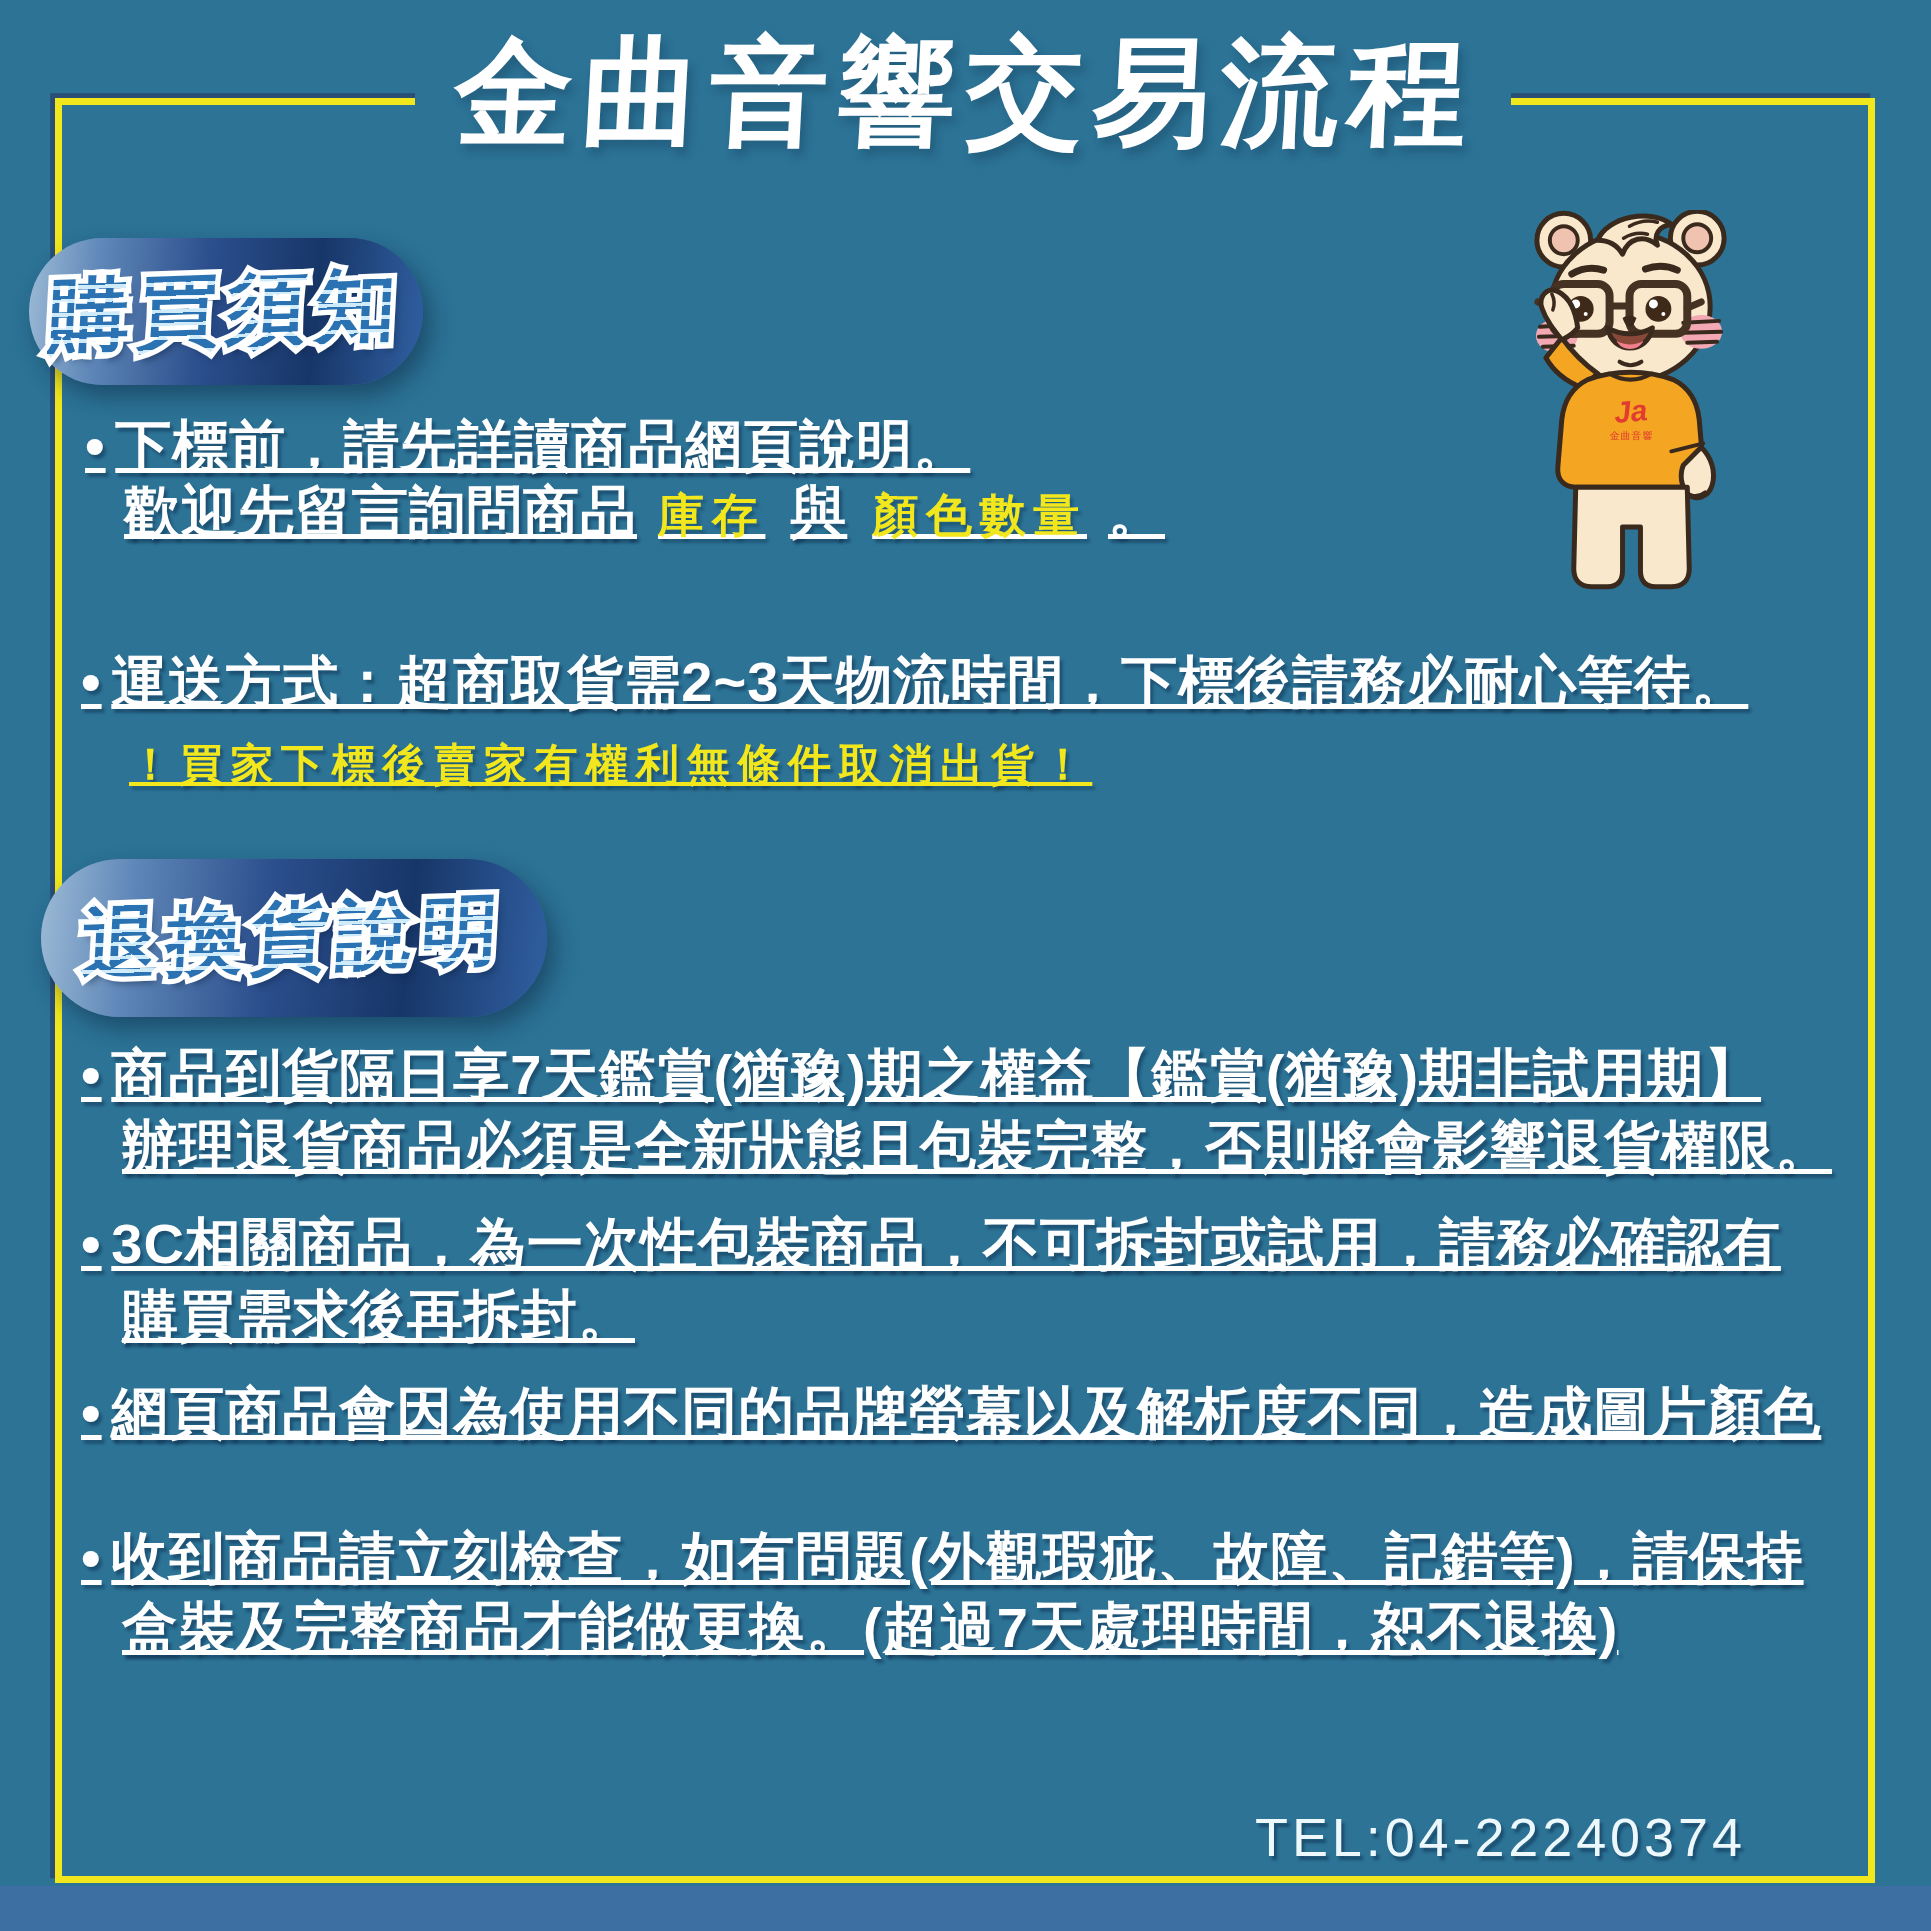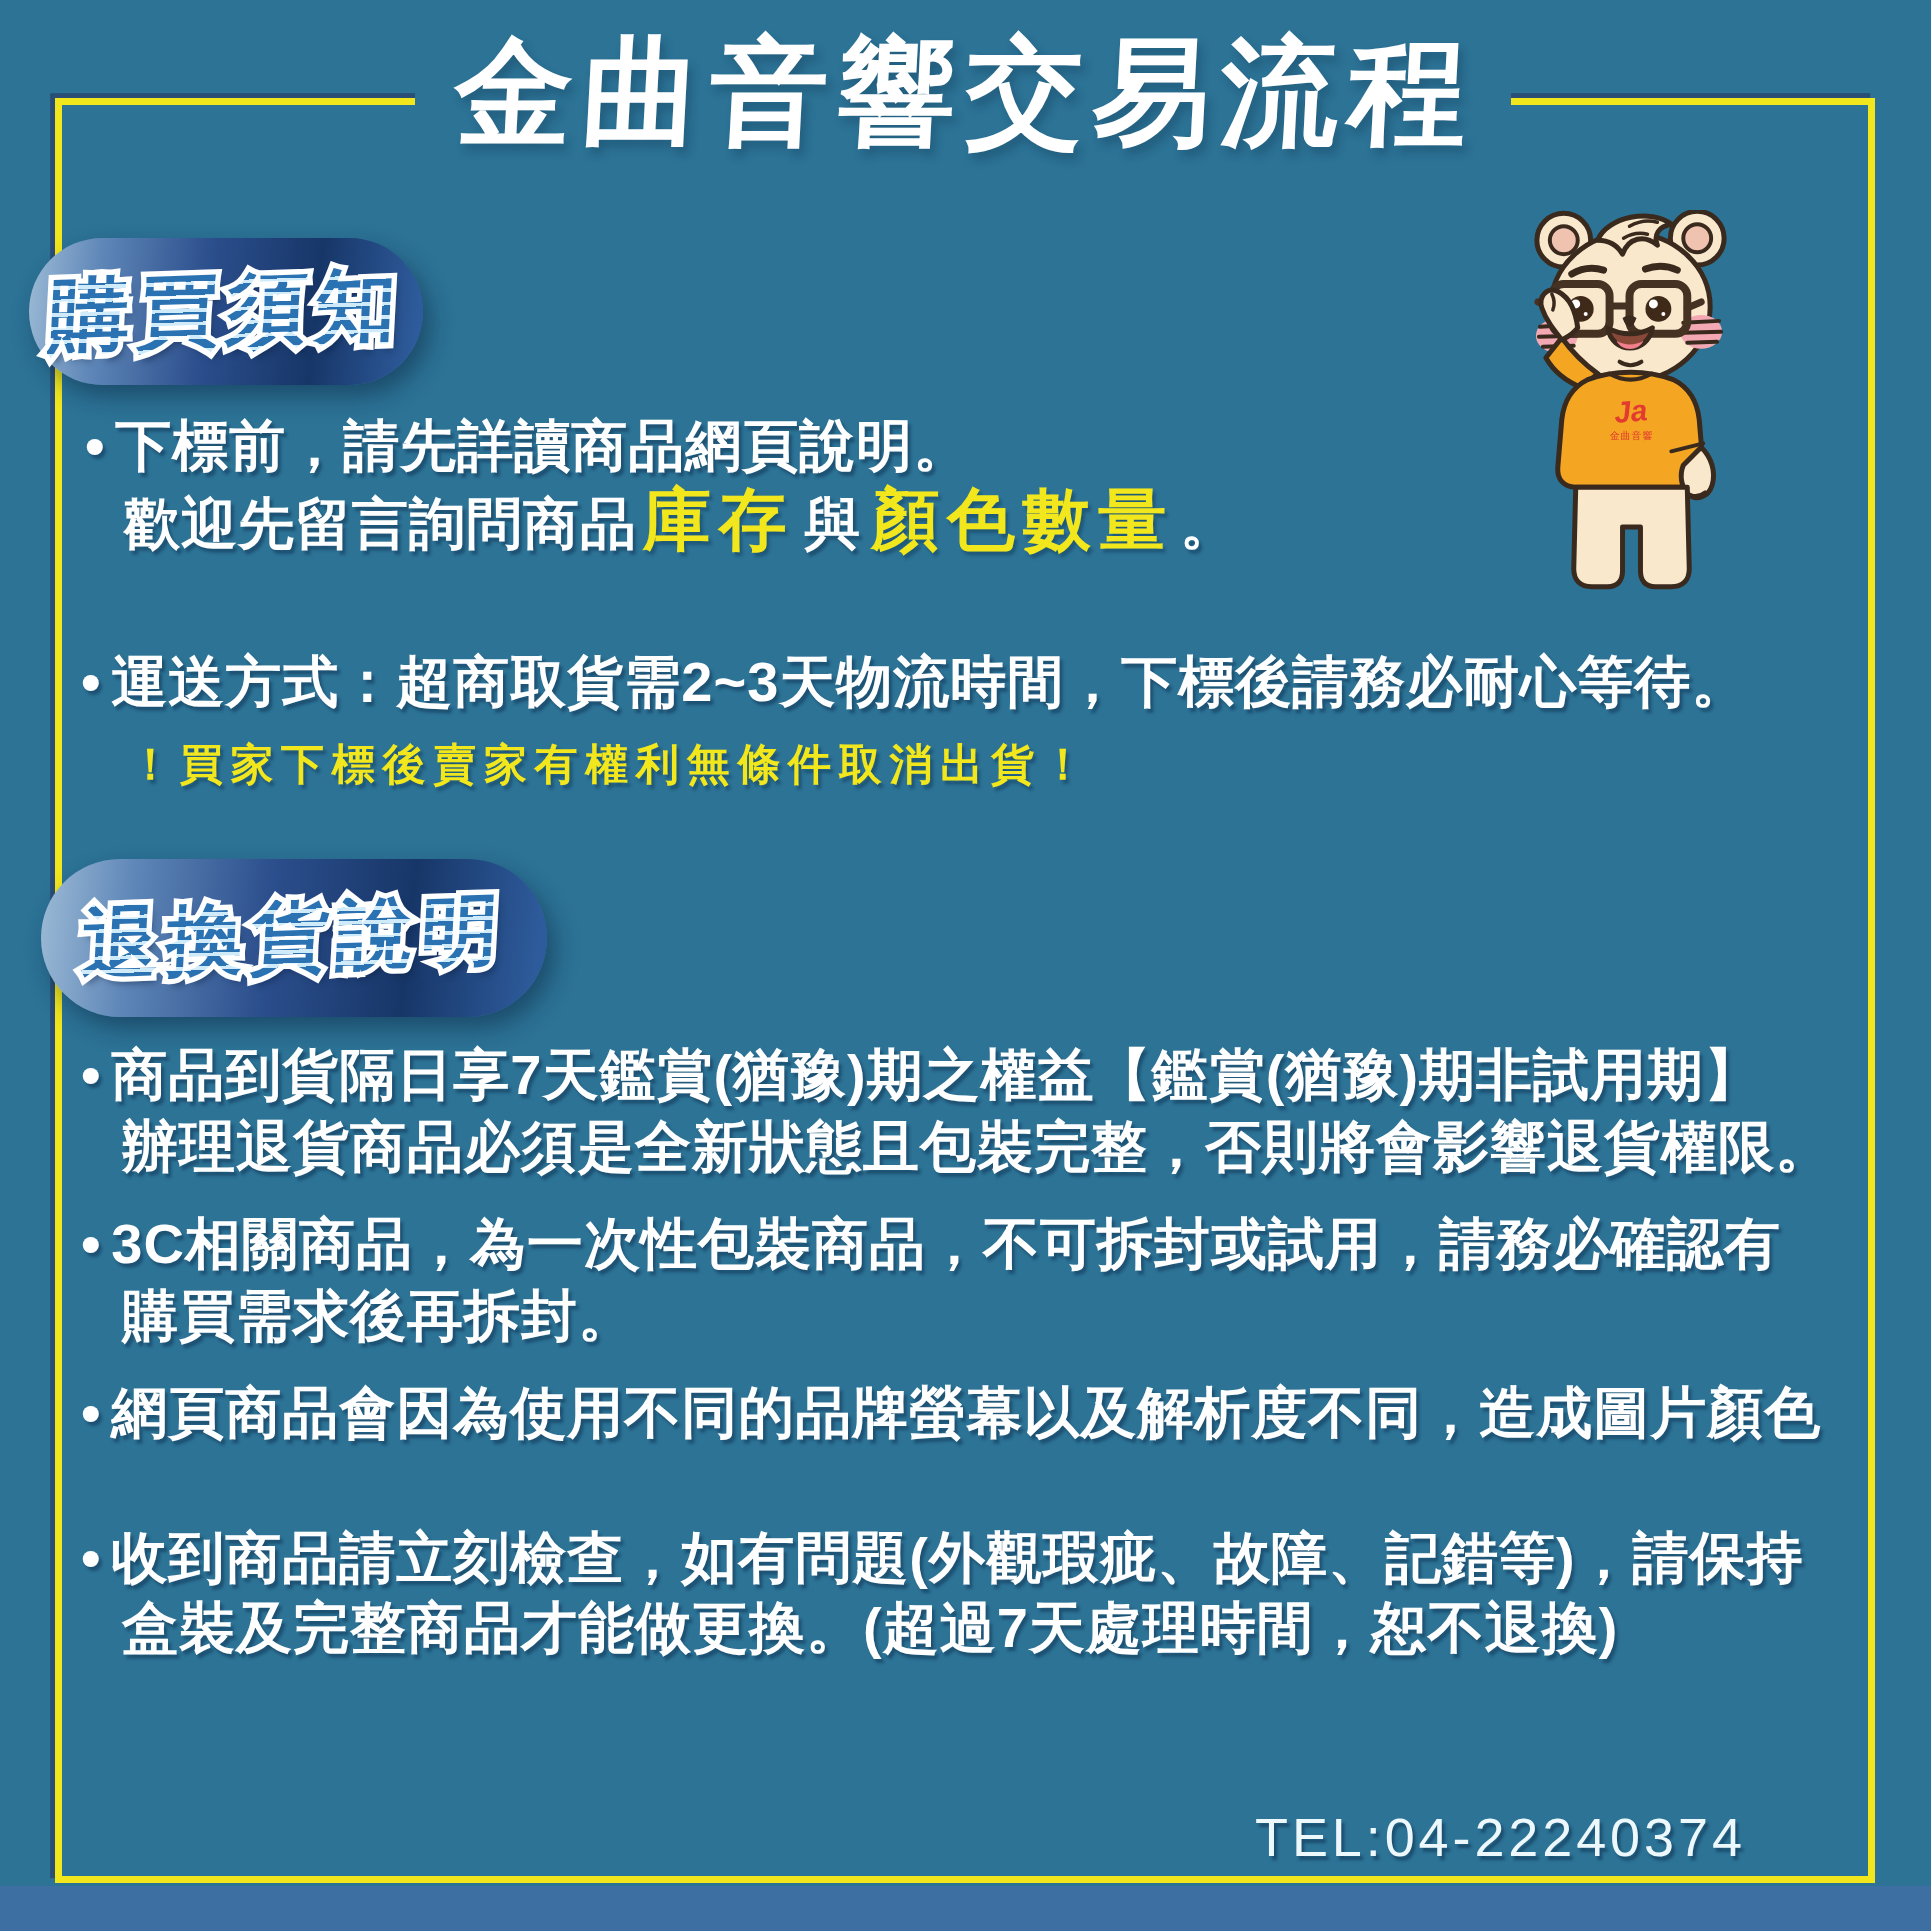--- a/index.html
+++ b/index.html
@@ -53,25 +53,26 @@
     background:repeating-linear-gradient(180deg,#2A72B2 0px,#2A72B2 9.7px,#CFEBFA 9.7px,#CFEBFA 13.5px);
     -webkit-background-clip:text;background-clip:text;
     -webkit-text-fill-color:transparent;
   }
 
   
   .line{
     position:absolute;white-space:nowrap;
     color:#ffffff;font-size:56px;font-weight:700;letter-spacing:1px;
     text-shadow:2.9px 3.9px 2.9px rgba(10,40,70,0.45);
+    text-decoration:underline;
   }
   .dot{margin-right:9.7px;}
   .hl{
-    color:#F2E71C;font-size:68px;font-weight:900;letter-spacing:7.7px;
-    margin:0 6px;text-shadow:2.9px 3.9px 2.9px rgba(10,40,70,0.35);
+    color:#F2E71C;font-size:46px;font-weight:900;letter-spacing:7.7px;
+    margin:0 21px;text-shadow:2.9px 3.9px 2.9px rgba(10,40,70,0.35);
   }
   .conj{margin:0 3.9px;}
   .warn{
     color:#F2E71C;font-weight:900;font-size:43px;letter-spacing:7.7px;
     text-shadow:2.9px 3.9px 2.9px rgba(10,40,70,0.4);
   }
 
   .footer-address{
     position:absolute;left:193px;top:1804px;white-space:nowrap;
     color:#ffffff;font-size:52px;font-weight:700;letter-spacing:1.9px;

